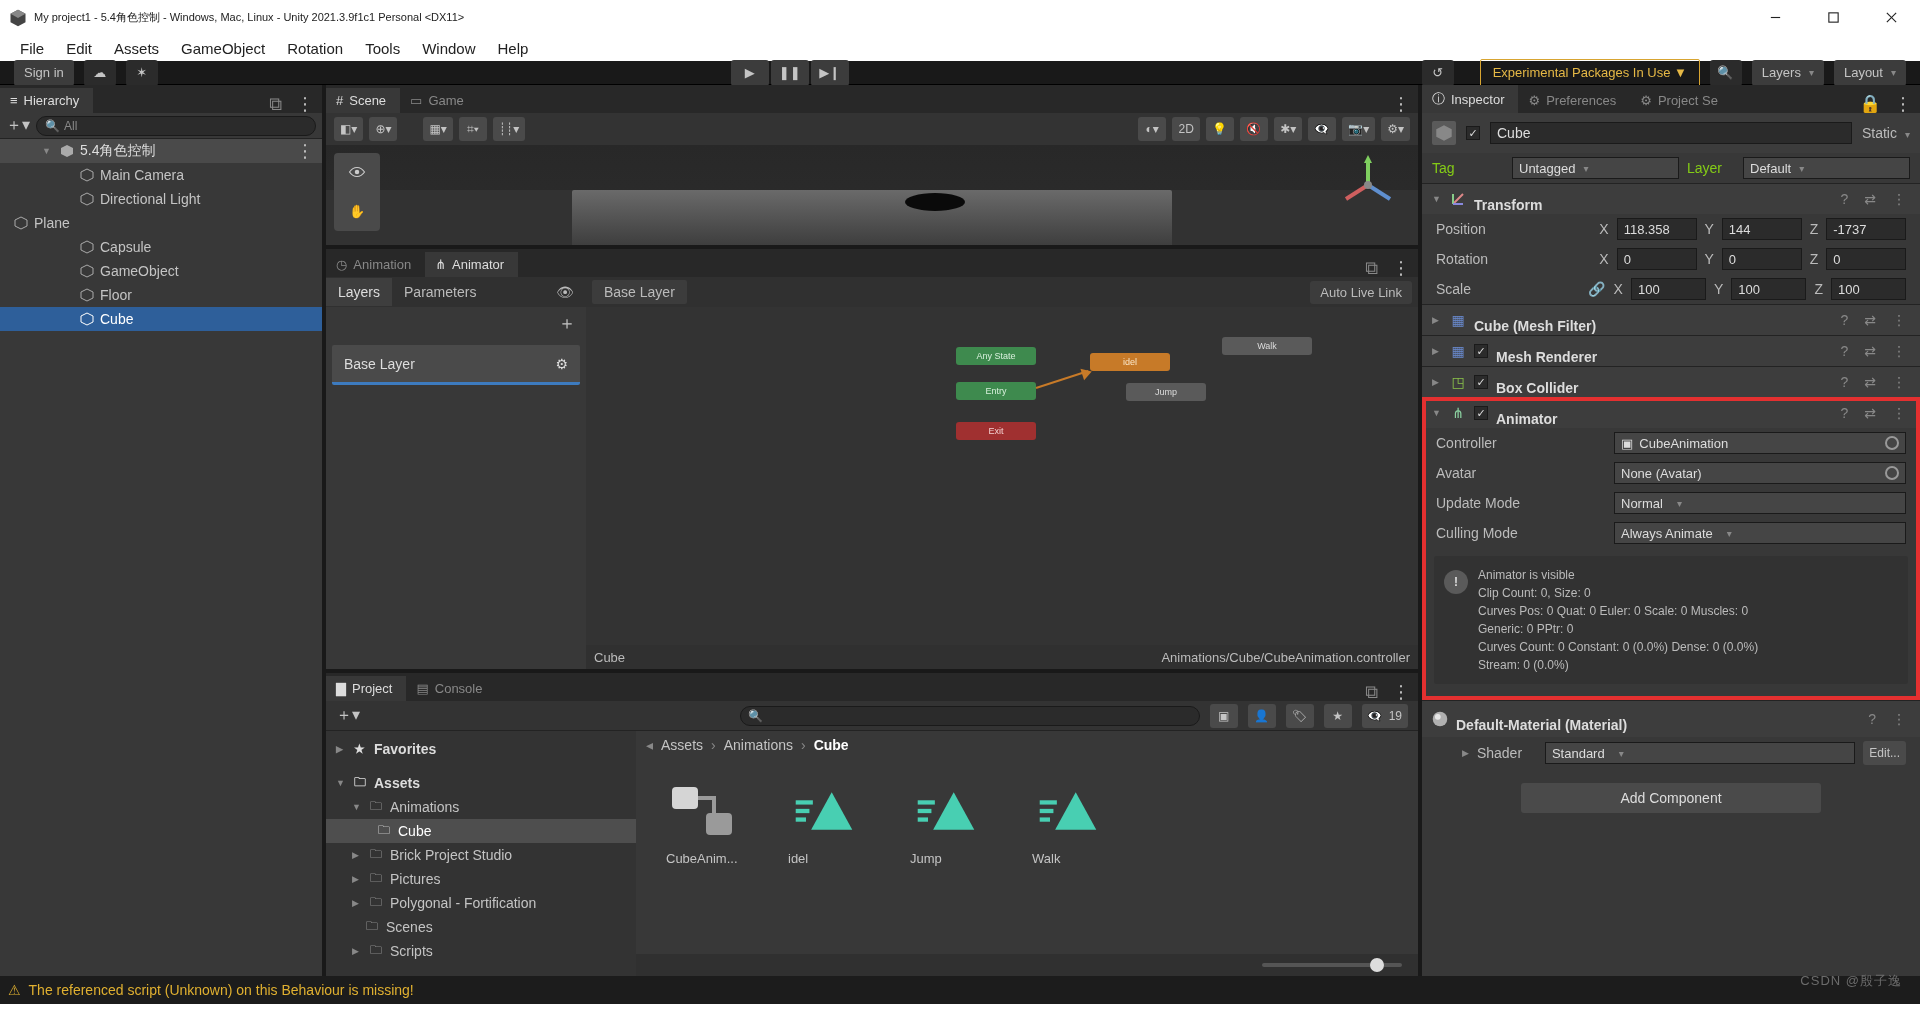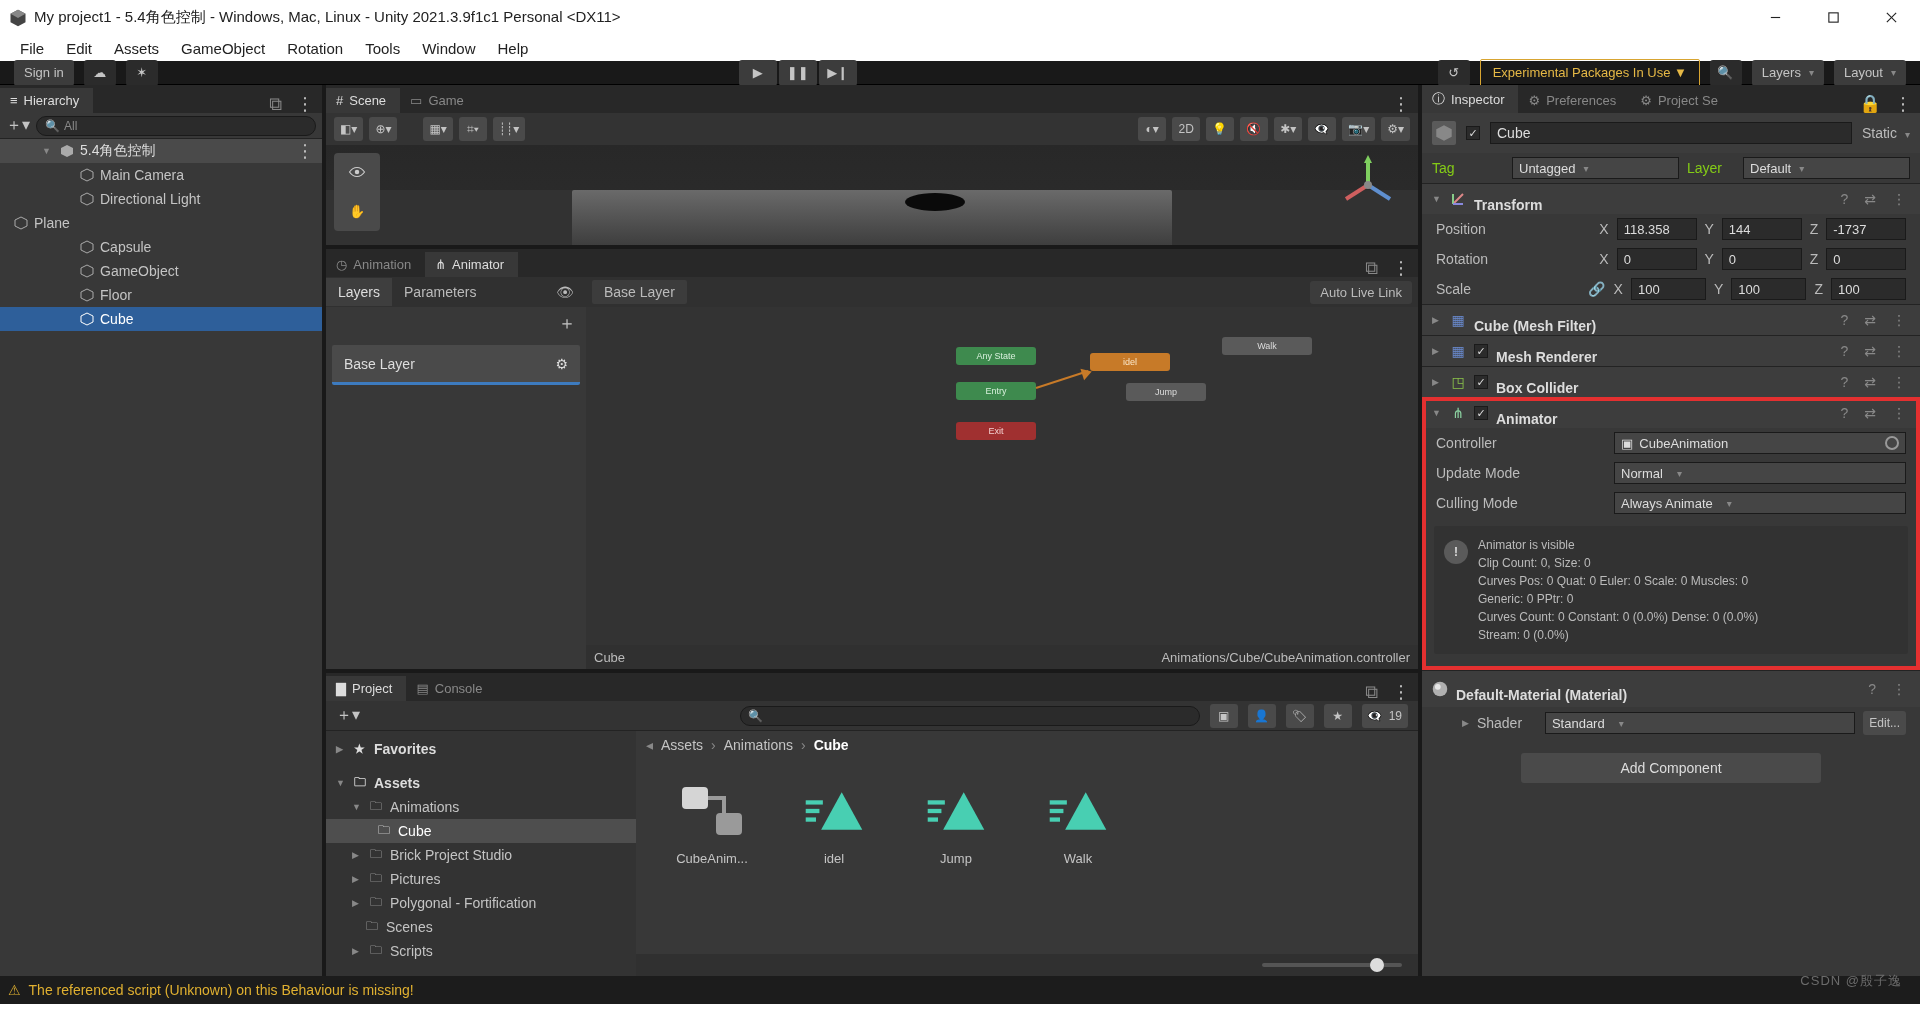--- a/index.html
+++ b/index.html
@@ -1,29 +1,29 @@
 <!DOCTYPE html>
 <html><head>
 <meta charset="utf-8">
 <style>
 * { margin:0; padding:0; box-sizing:border-box; font-family:"Segoe UI",Arial,sans-serif; }
 body { width:1920px; height:1020px; background:#ffffff; overflow:hidden; font-size:13px; color:#c4c4c4; }
 .titlebar { height:35px; display:flex; align-items:center; padding:0 0 0 8px; background:#fff; color:#222; }
 .titlebar .unity-logo { width:20px; height:20px; margin-right:6px; display:inline-flex; align-items:center; justify-content:center;}
 .titlebar .unity-logo svg{width:20px;height:20px;}
-.titlebar .title { font-size:15px; flex:1;}
+.titlebar .title { font-size:11px; flex:1;}
 .titlebar .win-btn { width:58px; height:35px; display:flex; align-items:center; justify-content:center; }
 .titlebar .win-btn svg{width:13px;height:13px;stroke:#222;stroke-width:1.2;fill:none;}
 .menubar { height:26px; display:flex; align-items:center; padding:0 10px; background:#fff; color:#222; gap:2px; font-size:15px;}
 .menubar span { padding:2px 10px;}
 .toolbar { height:24px; background:#191919; display:flex; align-items:center; padding:0 14px; gap:10px; border-bottom:1px solid #000;}
 .tb-btn, .tb-chip { height:26px; background:#3c3c3c; border-radius:3px; display:flex; align-items:center; padding:0 10px; color:#c4c4c4; font-size:13px;}
 .play-cluster { display:flex; gap:2px; }
 .play-cluster .tb-btn{width:38px;justify-content:center;padding:0;background:#3c3c3c;}
-.exp-pkg { border:1px solid #d8a531; color:#e6b946; padding:0 12px; height:28px; display:flex; align-items:center; border-radius:2px; gap:8px;}
+.exp-pkg { border:1px solid #d8a531; color:#e6b946; padding:0 12px; height:28px; display:flex; align-items:center; border-radius:2px; gap:8px;margin-left:16px;}
 .iconbox{width:32px;height:26px;background:#2b2b2b;border-radius:3px;display:flex;align-items:center;justify-content:center;}
 .tridot{color:#c4c4c4;font-size:18px;line-height:1;}
 .dd::after{content:"▾";margin-left:8px;font-size:10px;color:#888;}
 .panel{background:#383838;display:flex;flex-direction:column;min-height:0;}
 .tabstrip{height:28px;background:#282828;display:flex;align-items:flex-end;}
 .tab{padding:5px 14px 5px 10px;background:#282828;color:#888;font-size:13px;display:flex;align-items:center;gap:6px;}
 .tab.active{background:#383838;color:#ddd;}
 .tab .ticon{font-size:13px;}
 .split-root{display:flex;height:calc(100% - 101px - 28px);}
 .col{display:flex;flex-direction:column;min-width:0;}
@@ -72,21 +72,21 @@
 .pt-row{height:24px;display:flex;align-items:center;gap:6px;padding-left:10px;color:#c4c4c4;}
 .pt-row.sel{background:#4e4e4e;color:#fff;}
 .pt-row .caret{width:12px;color:#888;font-size:9px;}
 .pt-row .ficon{width:14px;font-size:12px;}
 .pt-head{color:#ddd;font-weight:bold;}
 .proj-main{flex:1;display:flex;flex-direction:column;background:#383838;}
 .proj-toolbar{height:30px;display:flex;align-items:center;padding:0 10px;gap:10px;background:#333333;border-bottom:1px solid #232323;}
 .proj-search{flex:1;max-width:460px;height:20px;background:#2b2b2b;border:1px solid #1a1a1a;border-radius:10px;margin-left:auto;display:flex;align-items:center;padding:0 8px;color:#888;font-size:12px;gap:4px;}
 .proj-bc{height:28px;display:flex;align-items:center;gap:8px;padding:0 10px;color:#c4c4c4;font-size:14px;}
 .proj-grid{flex:1;display:flex;gap:30px;padding:20px 30px;align-items:flex-start;}
-.asset{width:92px;display:flex;flex-direction:column;align-items:center;gap:8px;font-size:13px;color:#c4c4c4;}
+.asset{width:92px;display:flex;flex-direction:column;gap:8px;font-size:13px;color:#c4c4c4;}
 .asset .thumb{width:72px;height:64px;display:flex;align-items:center;justify-content:center;}
 .tri-icon svg{width:60px;height:50px;}
 
 .insp{flex:1;overflow:auto;background:#383838;font-size:14px;}
 .insp-head{height:40px;display:flex;align-items:center;gap:10px;padding:0 10px;background:#3c3c3c;}
 .insp-head .cube-ic{width:24px;height:24px;background:#5a5a5a;border-radius:2px;display:flex;align-items:center;justify-content:center;}
 .insp-head input.name{flex:1;height:22px;background:#2b2b2b;border:1px solid #1a1a1a;color:#ddd;padding:0 6px;font-size:14px;}
 .insp-row{display:flex;align-items:center;padding:4px 10px;gap:8px;}
 .insp-row label{min-width:72px;color:#84cc16;}
 .sel-field{flex:1;height:22px;background:#454545;border:1px solid #1a1a1a;color:#ddd;padding:0 6px;display:flex;align-items:center;font-size:13px;}
@@ -646,20 +646,27 @@
             </div>
           <div class="prop-row">
               <label>Controller</label>
               <div class="obj-field">
                 <span>▣</span>
                 <span>CubeAnimation</span>
                 <span class="ring"></span>
               </div>
             </div>
           <div class="prop-row">
+              <label>Avatar</label>
+              <div class="obj-field">
+                <span>None (Avatar)</span>
+                <span class="ring"></span>
+              </div>
+            </div>
+          <div class="prop-row">
               <label>Update Mode</label>
               <div class="obj-field dd">Normal</div>
             </div>
           <div class="prop-row">
               <label>Culling Mode</label>
               <div class="obj-field dd">Always Animate</div>
             </div>
           <div class="info-box">
             <div class="bang">!</div>
             <div>

